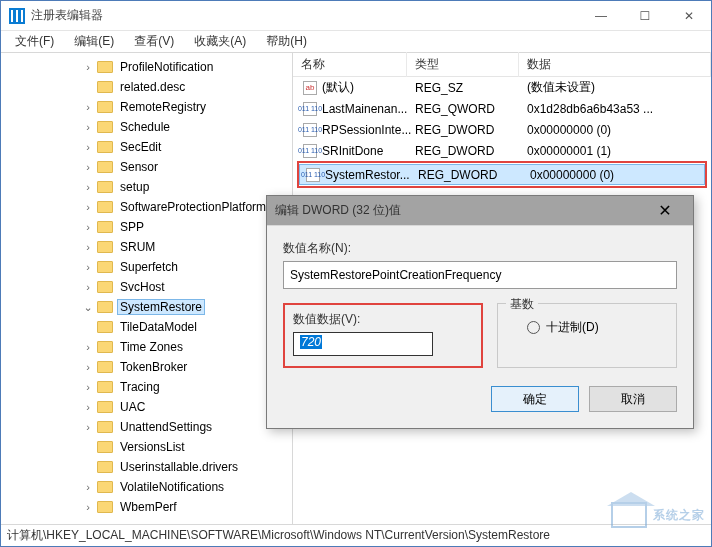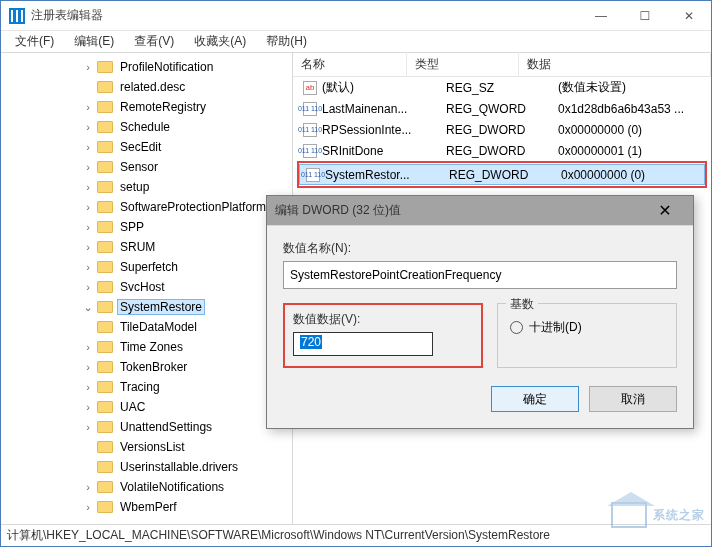--- a/index.html
+++ b/index.html
@@ -21,42 +21,42 @@
 .tree-item .lbl { padding: 1px 3px; }
 .tree-item.selected .lbl { background: #cde8ff; border: 1px solid #7cb7e8; padding: 0 2px; }
 .list-head { display: flex; height: 24px; align-items: center; border-bottom: 1px solid #e5e5e5; }
 .list-head .col { padding: 4px 8px; border-right: 1px solid #e9e9e9; color: #333; }
 .list-head .c1 { width: 114px; }
 .list-head .c2 { width: 112px; }
 .list-head .c3 { flex: 1; }
 .lrow { display: flex; align-items: center; height: 21px; }
 .lrow.selected { background: #cde8ff; border: 1px solid #7cb7e8; }
 .lrow .c1 { width: 114px; padding-left: 6px; display: flex; align-items: center; overflow: hidden; white-space: nowrap; }
-.lrow .c2 { width: 112px; padding-left: 4px; margin-left: 31px; }
+.lrow .c2 { width: 112px; padding-left: 4px; }
 .lrow .c3 { flex: 1; padding-left: 4px; white-space: nowrap; overflow: hidden; }
 .ricon { width: 14px; height: 14px; border: 1px solid #aaa; margin-right: 5px; display: inline-flex; align-items: center; justify-content: center; font-size: 8px; color: #c33; background: #fff; }
 .ricon.bin { color: #2a5db0; font-size: 7px; }
 .lrow-box { margin: 0 4px; }
 .lrow-box.hl { border: 2px solid #e0443e; padding: 1px 0; }
 .statusbar { position: absolute; bottom: 0; left: 0; right: 0; height: 22px; border-top: 1px solid #d8d8d8; display: flex; align-items: center; padding: 0 6px; background: #fff; color: #333; white-space: nowrap; }
 
 
 .dialog { position: absolute; left: 265px; top: 194px; width: 428px; background: #f0f0f0; border: 1px solid #7a7a7a; box-shadow: 3px 3px 10px rgba(0,0,0,.25); }
 .dialog .dtitle { height: 30px; display: flex; align-items: center; padding: 0 8px; background: #a3a3a3; border-bottom: 1px solid #d8d8d8; }
 .dialog .dtitle .t { flex: 1; color: #333; }
 .dialog .dtitle .x { width: 40px; text-align: center; font-size: 16px; }
 .dialog .dbody { padding: 14px 16px 16px 16px; }
 .dialog .flabel { color: #333; margin-bottom: 4px; }
 .dialog .tinput { width: 100%; height: 28px; border: 1px solid #999; padding: 2px 6px; background: #fff; }
 .dialog .row2 { display: flex; margin-top: 14px; }
 .dialog .left { flex: 1; }
 .dialog .lefthl { border: 2px solid #e0443e; padding: 6px 8px 10px 8px; margin-right: 14px; }
-.dialog .valinput { width: 140px; height: 24px; border: 1px solid #333; padding: 2px 6px; background: #fff; }
+.dialog .valinput { width: 140px; height: 24px; border: 1px solid #333; padding: 2px 6px; background: #fff; font-style: italic; }
 .dialog .valinput .seltxt { background: #0078d7; color: #fff; padding: 0 1px; }
-.dialog .group { border: 1px solid #c9c9c9; padding: 10px 12px 12px; width: 180px; position: relative; }
+.dialog .group { border: 1px solid #c9c9c9; padding: 10px 29px 12px; width: 180px; position: relative; }
 .dialog .group .gt { position: absolute; top: -8px; left: 8px; background: #f0f0f0; padding: 0 4px; color: #333; }
 .dialog .radio { display: flex; align-items: center; margin: 5px 0; }
 .dialog .radio .rb { width: 13px; height: 13px; border: 1px solid #555; border-radius: 50%; margin-right: 6px; display: inline-flex; align-items: center; justify-content: center; }
 .dialog .radio .rb .dot { width: 7px; height: 7px; background: #333; border-radius: 50%; }
 .dialog .btns { display: flex; justify-content: flex-end; margin-top: 18px; gap: 10px; }
 .dialog .btn { width: 88px; height: 26px; border: 1px solid #aaa; background: #e1e1e1; display: flex; align-items: center; justify-content: center; }
 .dialog .btn.primary { border: 1px solid #3a8ed0; background: #e5f1fb; }
 
 
 .wm { position: absolute; right: 6px; bottom: 18px; opacity: .55; color: #7aa9d6; font-weight: bold; letter-spacing: 1px; pointer-events: none; display: flex; align-items: center; gap: 6px; }

